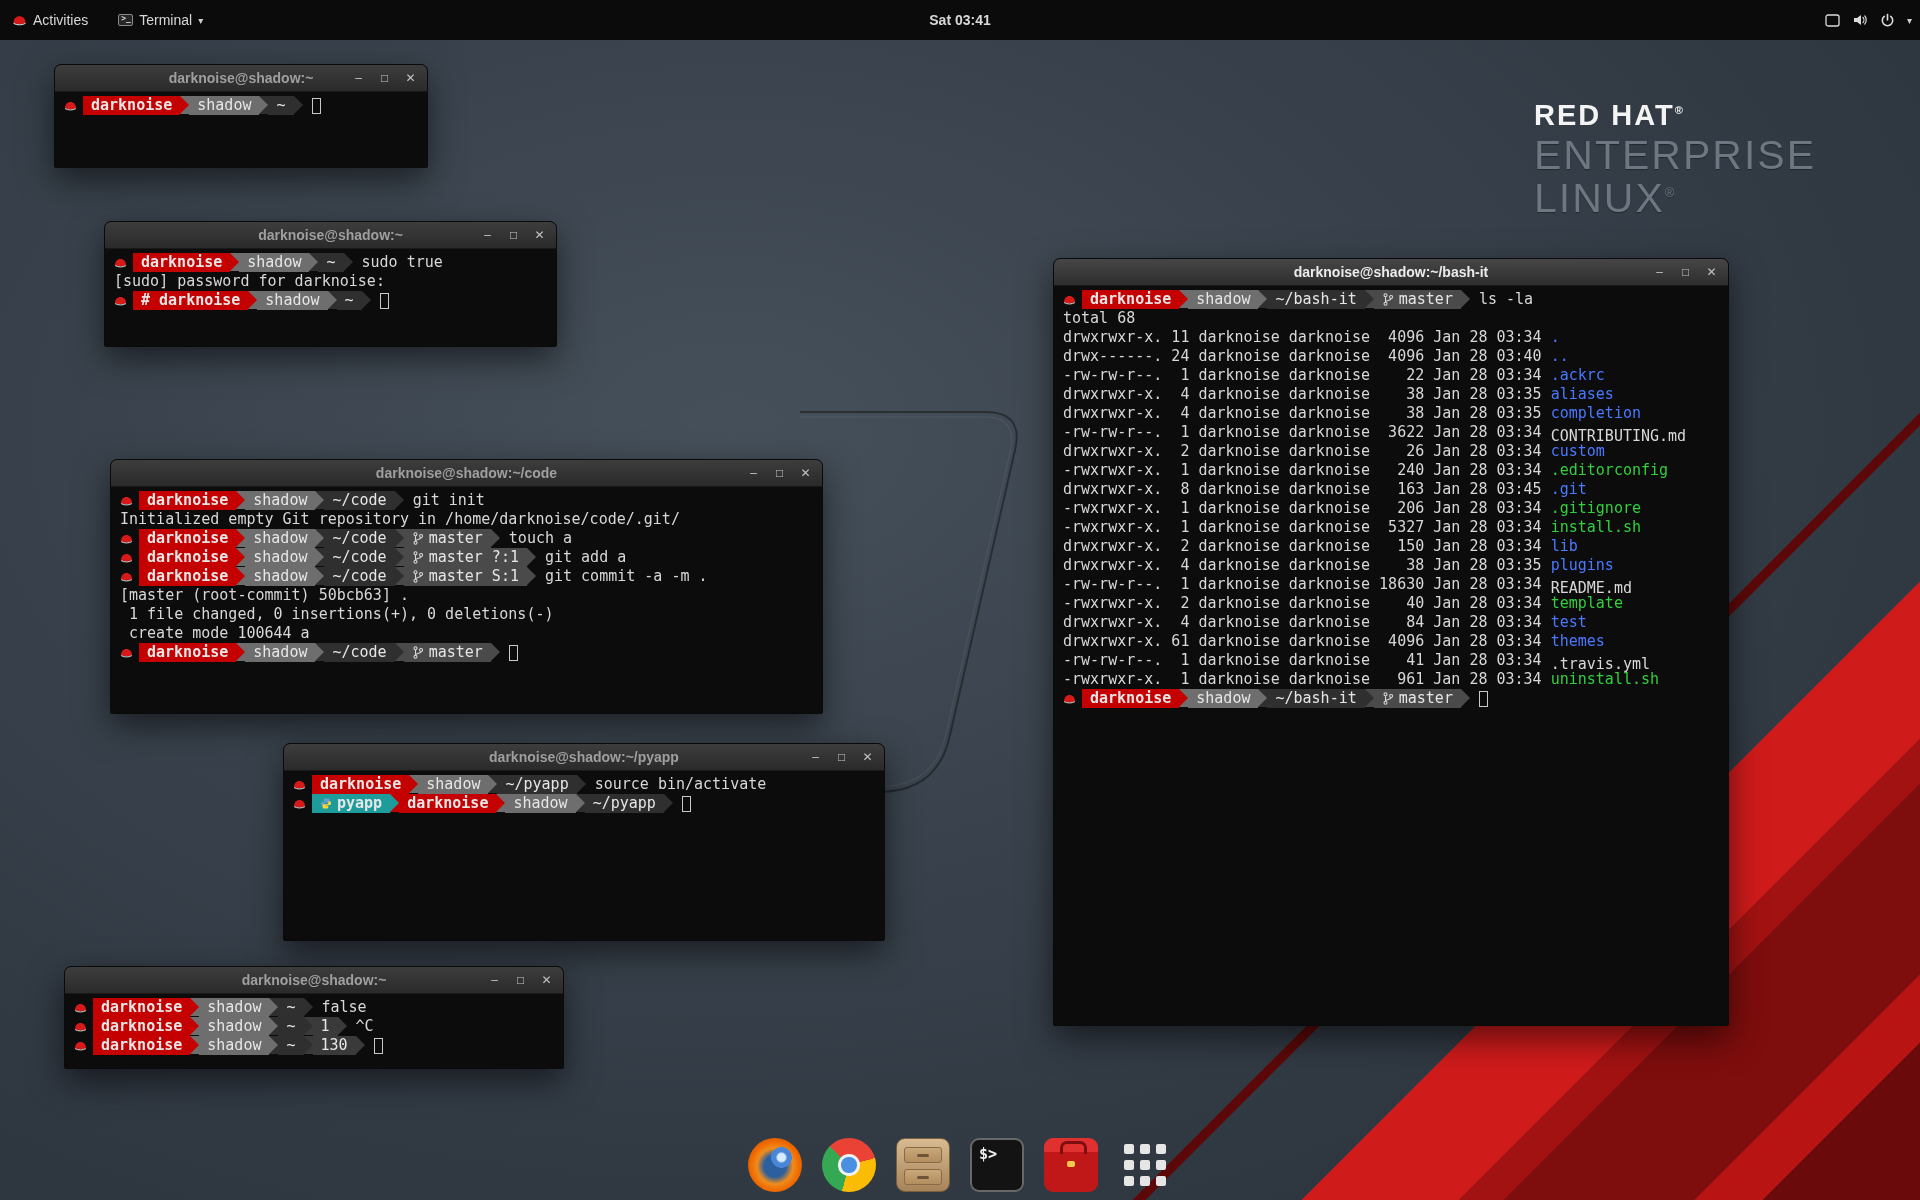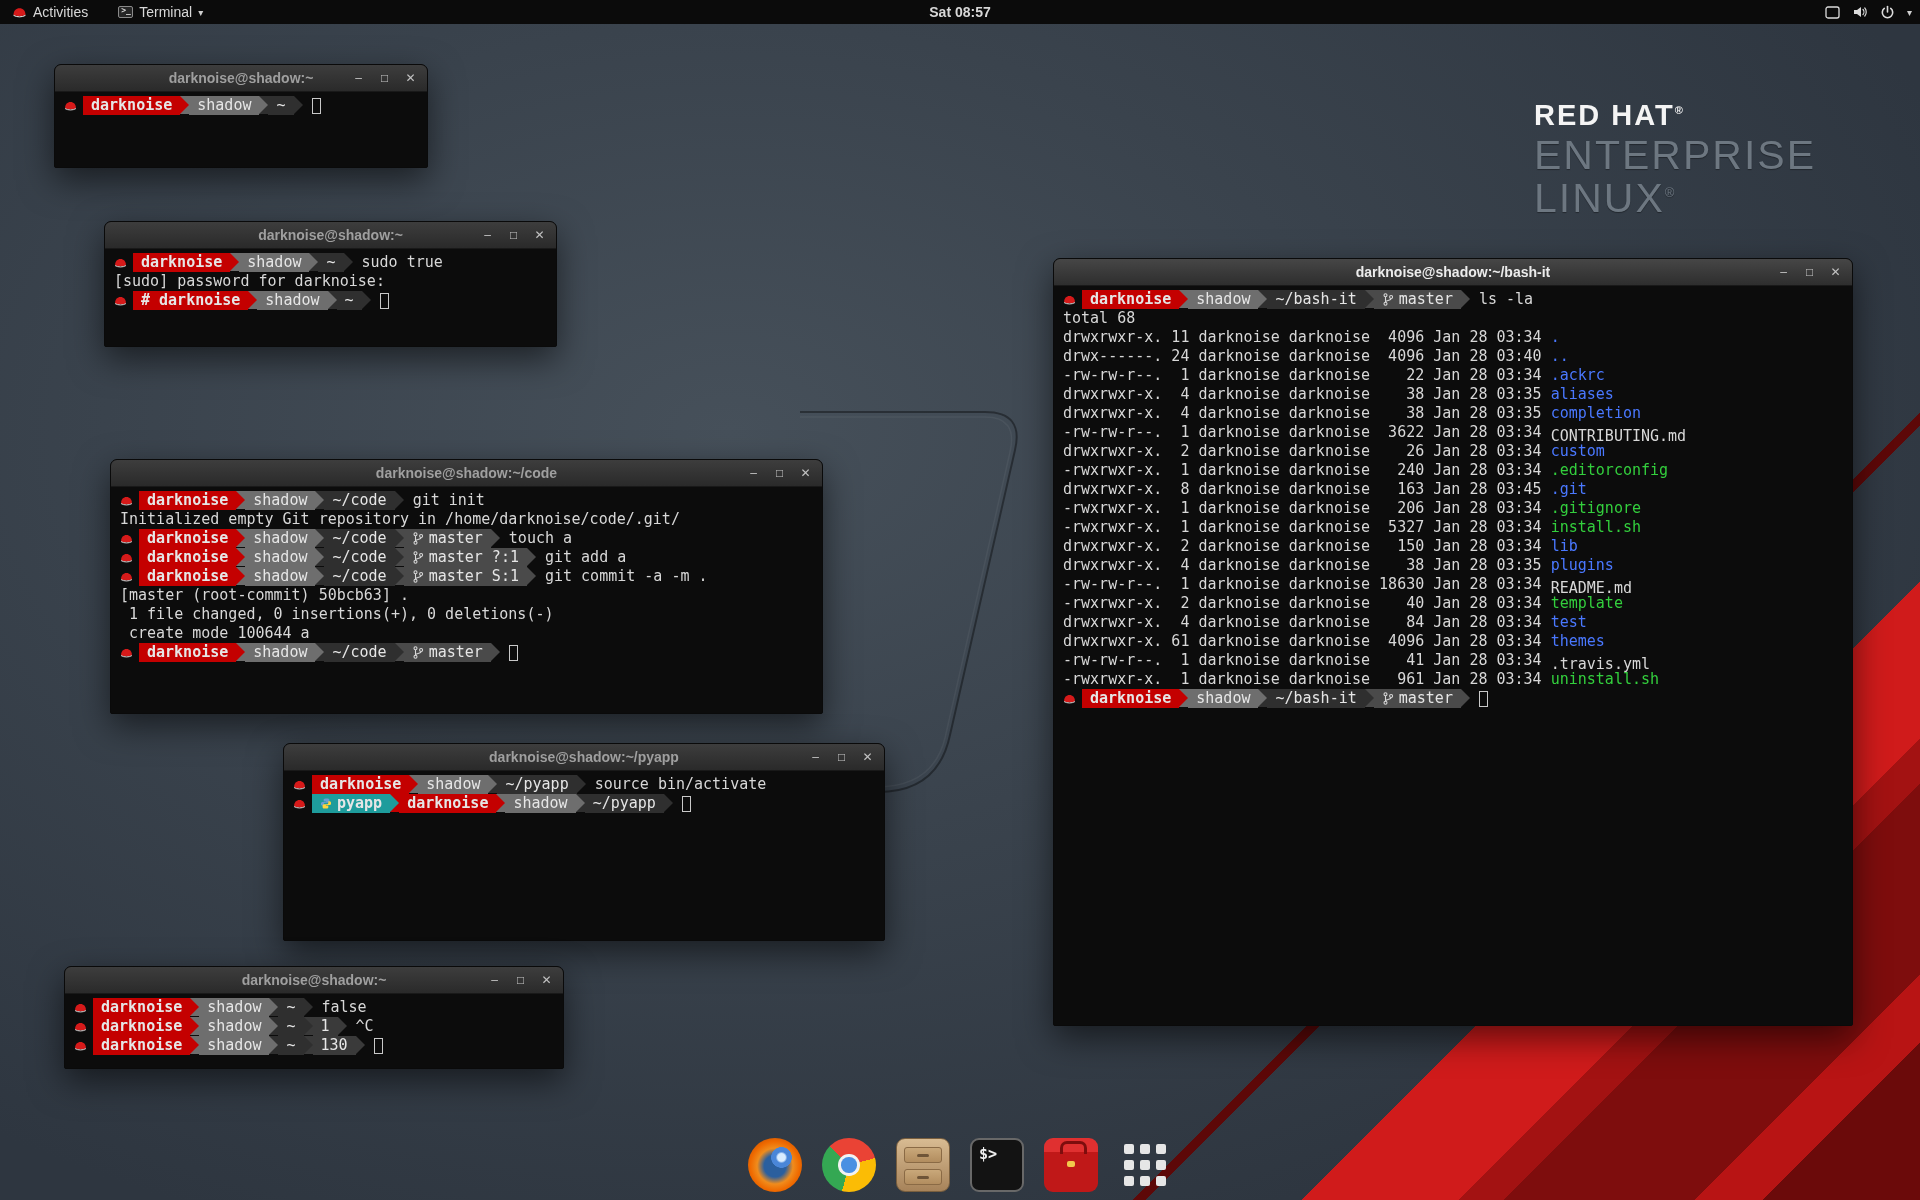--- a/index.html
+++ b/index.html
@@ -23,21 +23,21 @@
       #6b0a0a 93% 100%); }
 
   .wordmark { position:absolute; left:1534px; top:100px; line-height:1.04; }
   .wm1 { font-size:29px; font-weight:bold; color:#f4f4f4; letter-spacing:2px; margin-bottom:4px;}
   .wm1 sup { font-size:11px; }
   .wm2, .wm3 { font-size:41px; font-weight:400; color:#6d7781; letter-spacing:2px;
                text-shadow:0 1px 1px rgba(0,0,0,.35); }
   .wm3 sup { font-size:13px; color:#6d7781; }
 
   
-  .topbar { position:absolute; top:0; left:0; right:0; height:24px; background:#0b0b0b;
+  .topbar { position:absolute; top:0; left:0; right:0; height:40px; background:#0b0b0b;
     color:#d8d8d8; display:flex; align-items:center; font-size:14px; z-index:60; }
   .tb-left { display:flex; align-items:center; height:100%; }
   .activities, .appmenu { display:flex; align-items:center; gap:6px; padding:0 12px; height:100%; cursor:pointer; }
   .appmenu { margin-left:6px;text-align:right; }
   .hatlogo svg { width:15px; height:11px; display:block; }
   .termico { width:15px; height:12px; background:#262626; border:1px solid #8a8a8a; border-radius:2px;
              position:relative; display:inline-block; }
   .termico::after { content:attr(data-glyph); position:absolute; top:-1px; left:2px;
                     font:bold 8px "DejaVu Sans Mono", monospace; color:#ddd; }
   .chev { font-size:10px; color:#cfcfcf; }
@@ -254,21 +254,21 @@
           <div class="line"><span class="hat"><svg viewBox="0 0 13 10">
                 <path d="M1.1 6.9 C1.1 3.3 3.4 1.1 6.5 1.1 C9.6 1.1 11.9 3.3 11.9 6.9 L11.9 7.3 C10 8.7 3 8.7 1.1 7.3 Z" fill="#d61a1a"></path>
                 <path d="M1.1 7.6 C4 9.4 9 9.4 11.9 7.6" stroke="#efefef" stroke-width="0.9" fill="none"></path>
               </svg></span><span class="seg" style="background: rgb(196, 0, 0); font-weight: bold;"><span>darknoise</span></span><span class="tri" style="border-left-color: rgb(196, 0, 0); background: rgb(110, 110, 110);"></span><span class="seg" style="background: rgb(110, 110, 110);"><span>shadow</span></span><span class="tri" style="border-left-color: rgb(110, 110, 110); background: rgb(47, 47, 47);"></span><span class="seg" style="background: rgb(47, 47, 47);"><span>~</span></span><span class="tri" style="border-left-color: rgb(47, 47, 47); background: rgb(58, 58, 58);"></span><span class="seg" style="background: rgb(58, 58, 58);"><span>1</span></span><span class="tri" style="border-left-color: rgb(58, 58, 58); background: transparent;"></span><span class="cmd">^C</span></div>
           <div class="line"><span class="hat"><svg viewBox="0 0 13 10">
                 <path d="M1.1 6.9 C1.1 3.3 3.4 1.1 6.5 1.1 C9.6 1.1 11.9 3.3 11.9 6.9 L11.9 7.3 C10 8.7 3 8.7 1.1 7.3 Z" fill="#d61a1a"></path>
                 <path d="M1.1 7.6 C4 9.4 9 9.4 11.9 7.6" stroke="#efefef" stroke-width="0.9" fill="none"></path>
               </svg></span><span class="seg" style="background: rgb(196, 0, 0); font-weight: bold;"><span>darknoise</span></span><span class="tri" style="border-left-color: rgb(196, 0, 0); background: rgb(110, 110, 110);"></span><span class="seg" style="background: rgb(110, 110, 110);"><span>shadow</span></span><span class="tri" style="border-left-color: rgb(110, 110, 110); background: rgb(47, 47, 47);"></span><span class="seg" style="background: rgb(47, 47, 47);"><span>~</span></span><span class="tri" style="border-left-color: rgb(47, 47, 47); background: rgb(58, 58, 58);"></span><span class="seg" style="background: rgb(58, 58, 58);"><span>130</span></span><span class="tri" style="border-left-color: rgb(58, 58, 58); background: transparent;"></span><span class="cursor" style="border-color: rgb(201, 201, 201);"></span></div>
         </div>
       </div>
-      <div class="win focused" style="left: 1053px; top: 258px; width: 800px; height: 768px;">
+      <div class="win focused" style="left: 1053px; top: 258px; width: 676px; height: 768px;">
         <div class="titlebar">
           <div class="title">darknoise@shadow:~/bash-it</div>
           <div class="wbtns">
             <span class="wbtn">–</span>
             <span class="wbtn">□</span>
             <span class="wbtn">✕</span>
           </div>
         </div>
         <div class="screen">
           <div class="line"><span class="hat"><svg viewBox="0 0 13 10">
@@ -323,21 +323,21 @@
             </svg>
           </span>
         <span>Activities</span>
       </div>
       <div class="appmenu">
         <span class="termico" data-glyph="&gt;_"></span>
         <span>Terminal</span>
         <span class="chev">▾</span>
       </div>
     </div>
-    <div class="clock">Sat 08:57</div>
+    <div class="clock">Sat 03:41</div>
     <div class="tb-right">
       <span class="sysico">
         <svg width="15" height="13" viewBox="0 0 15 13">
             <rect x="1" y="1" width="13" height="11" rx="2" fill="none" stroke="#dcdcdc" stroke-width="1.3"></rect>
           </svg>
       </span>
       <span class="sysico">
         <svg width="16" height="16" viewBox="0 0 16 16">
             <path d="M2 6 H5 L9 3 V13 L5 10 H2 Z" fill="#dcdcdc"></path>
             <path d="M11 5.5 C12.2 6.8 12.2 9.2 11 10.5 M12.8 4 C14.7 6 14.7 10 12.8 12" stroke="#dcdcdc" stroke-width="1.2" fill="none" stroke-linecap="round"></path>

